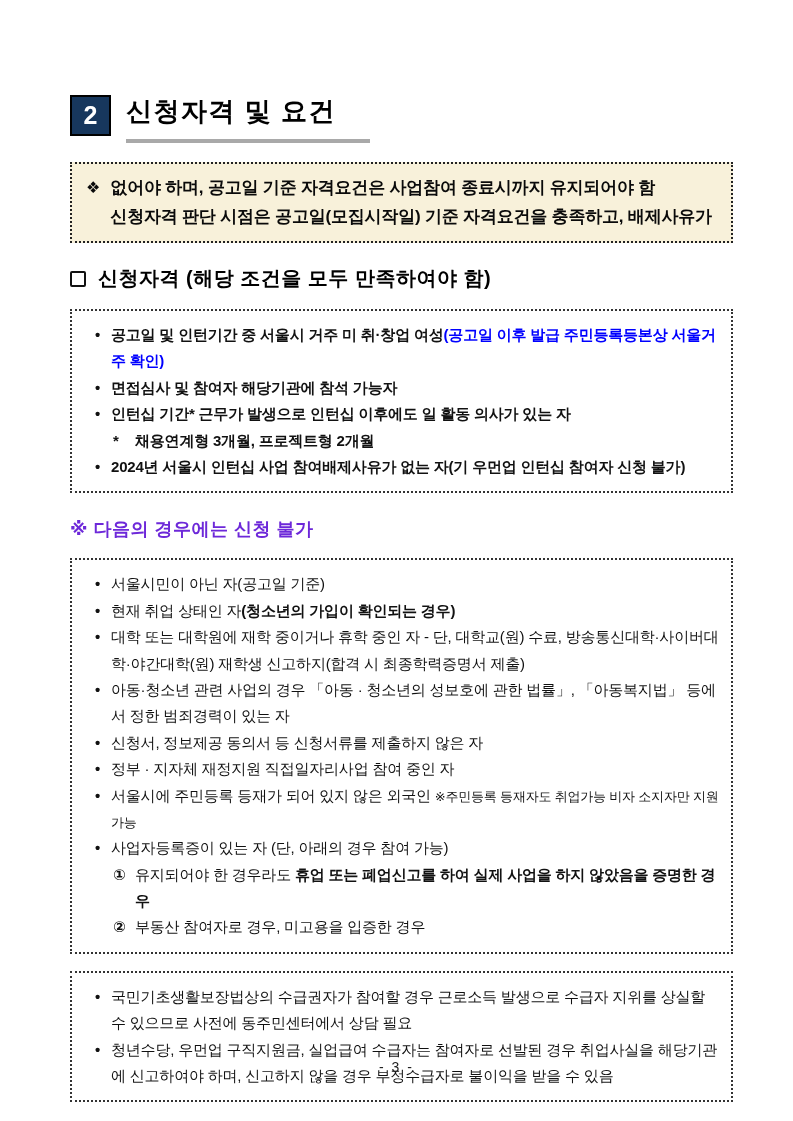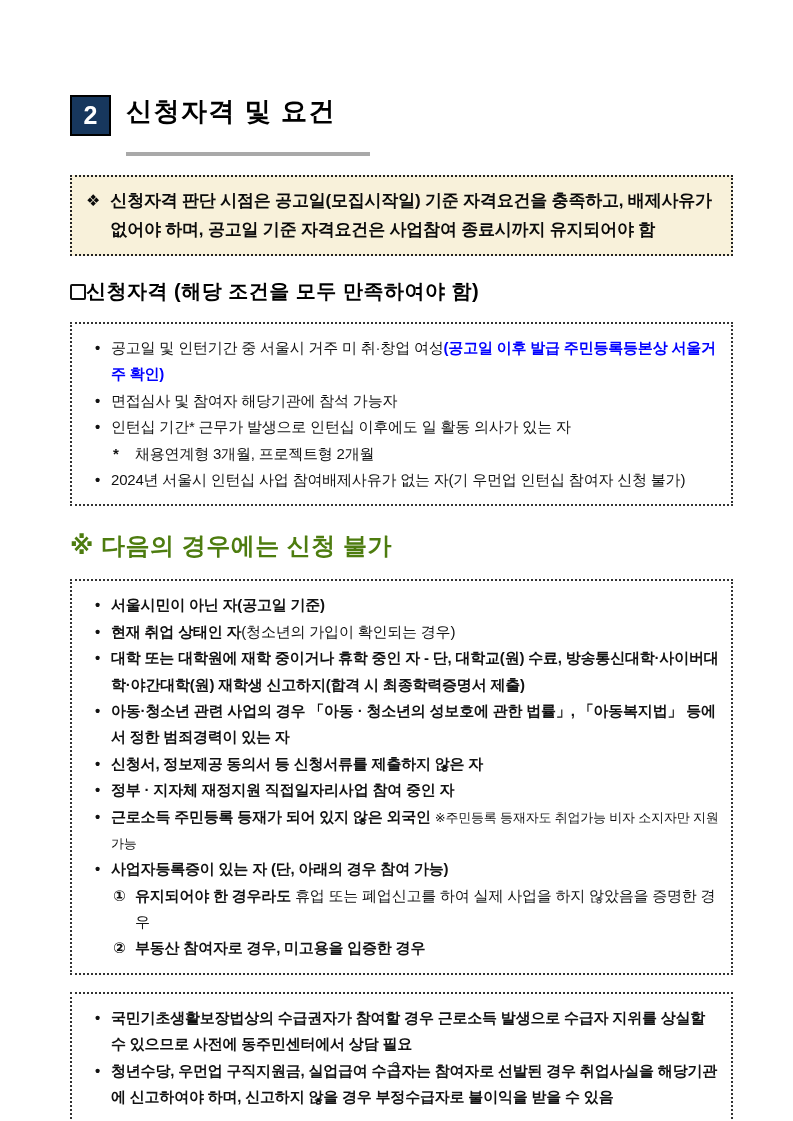--- a/index.html
+++ b/index.html
@@ -21,21 +21,21 @@
     width: 41px; height: 41px;
     background: #17375D;
     border: 2px solid #000;
     color: #fff;
     font-size: 25px; font-weight: bold;
     display: flex; align-items: center; justify-content: center;
     flex: none;
   }
   .title-wrap {
     border-bottom: 4px solid #A9A9A9;
-    padding: 2px 34px 26px 0;
+    padding: 2px 34px 13px 0;
   }
   .title-wrap h1 {
     margin: 0;
     font-size: 26px;
     font-weight: bold;
     letter-spacing: 1.5px;
     line-height: 1.1;
     color: #000;
   }
 
@@ -53,21 +53,21 @@
     color: #0a0a0a;
   }
   .notice-box .diamond { flex: none; font-size: 16px; padding-top: 1px; }
   .notice-box .line { display: block; letter-spacing: -0.2px; }
 
   
   .sec-heading {
     margin: 22px 0 0 0;
     display: flex;
     align-items: center;
-    gap: 0;
+    gap: 12px;
     font-size: 20px;
     font-weight: bold;
     letter-spacing: 0.5px;
     color: #000;
   }
   .checkbox {
     width: 16px; height: 16px;
     border: 2px solid #111;
     border-radius: 2px;
     background: #fff;
@@ -89,32 +89,32 @@
   .li .bullet {
     flex: none;
     width: 27px;
     text-align: center;
     font-weight: bold;
   }
   .li.sub { padding-left: 27px; }
   .li.sub .bullet { width: 24px; text-align: left; padding-left: 2px; }
   .li .txt { flex: 1; word-break: break-all; }
 
-  .s-n  { font-weight: bold; }
-  .s-b  { font-weight: normal; }
+  .s-n  { font-weight: normal; }
+  .s-b  { font-weight: bold; }
   .s-bb { font-weight: bold; color: #0000FF; }
   .s-sm { font-weight: normal; font-size: 13px; }
 
   .box-bold { font-weight: bold; }
 
   
   .blue-heading {
     margin-top: 24px;
-    color: #4d7c0f;
-    font-size: 24px;
+    color: #6d28d9;
+    font-size: 18px;
     font-weight: bold;
     letter-spacing: 0.5px;
   }
 
   
   .footer {
     position: absolute;
     left: 0; right: 0;
     bottom: 46px;
     text-align: center;
@@ -133,22 +133,22 @@
       <span>2</span>
     </div>
     <div class="title-wrap">
       <h1>신청자격 및 요건</h1>
     </div>
   </div>
 
   <div class="notice-box">
     <span class="diamond">❖</span>
     <div class="notice-text">
+      <span class="line">없어야 하며, 공고일 기준 자격요건은 사업참여 종료시까지 유지되어야 함</span>
       <span class="line">신청자격 판단 시점은 공고일(모집시작일) 기준 자격요건을 충족하고, 배제사유가</span>
-      <span class="line">없어야 하며, 공고일 기준 자격요건은 사업참여 종료시까지 유지되어야 함</span>
     </div>
   </div>
 
   <div class="sec-heading">
     <span class="checkbox"></span>
     <span>신청자격 (해당 조건을 모두 만족하여야 함)</span>
   </div>
 
   <div class="list-box box-bold">
       <div class="li">
@@ -195,21 +195,21 @@
       <div class="li">
         <span class="bullet">•</span>
         <span class="txt"><span class="s-n">신청서, 정보제공 동의서 등 신청서류를 제출하지 않은 자</span></span>
       </div>
       <div class="li">
         <span class="bullet">•</span>
         <span class="txt"><span class="s-n">정부 · 지자체 재정지원 직접일자리사업 참여 중인 자</span></span>
       </div>
       <div class="li">
         <span class="bullet">•</span>
-        <span class="txt"><span class="s-n">근로소득 주민등록 등재가 되어 있지 않은 외국인 </span><span class="s-sm">※주민등록 등재자도 취업가능 비자 소지자만 지원 가능</span></span>
+        <span class="txt"><span class="s-n">서울시에 주민등록 등재가 되어 있지 않은 외국인 </span><span class="s-sm">※주민등록 등재자도 취업가능 비자 소지자만 지원 가능</span></span>
       </div>
       <div class="li">
         <span class="bullet">•</span>
         <span class="txt"><span class="s-n">사업자등록증이 있는 자 (단, 아래의 경우 참여 가능)</span></span>
       </div>
       <div class="li sub">
         <span class="bullet">①</span>
         <span class="txt"><span class="s-n">유지되어야 한 경우라도 </span><span class="s-b">휴업 또는 폐업신고를 하여 실제 사업을 하지 않았음을 증명한 경우</span></span>
       </div>
       <div class="li sub">

